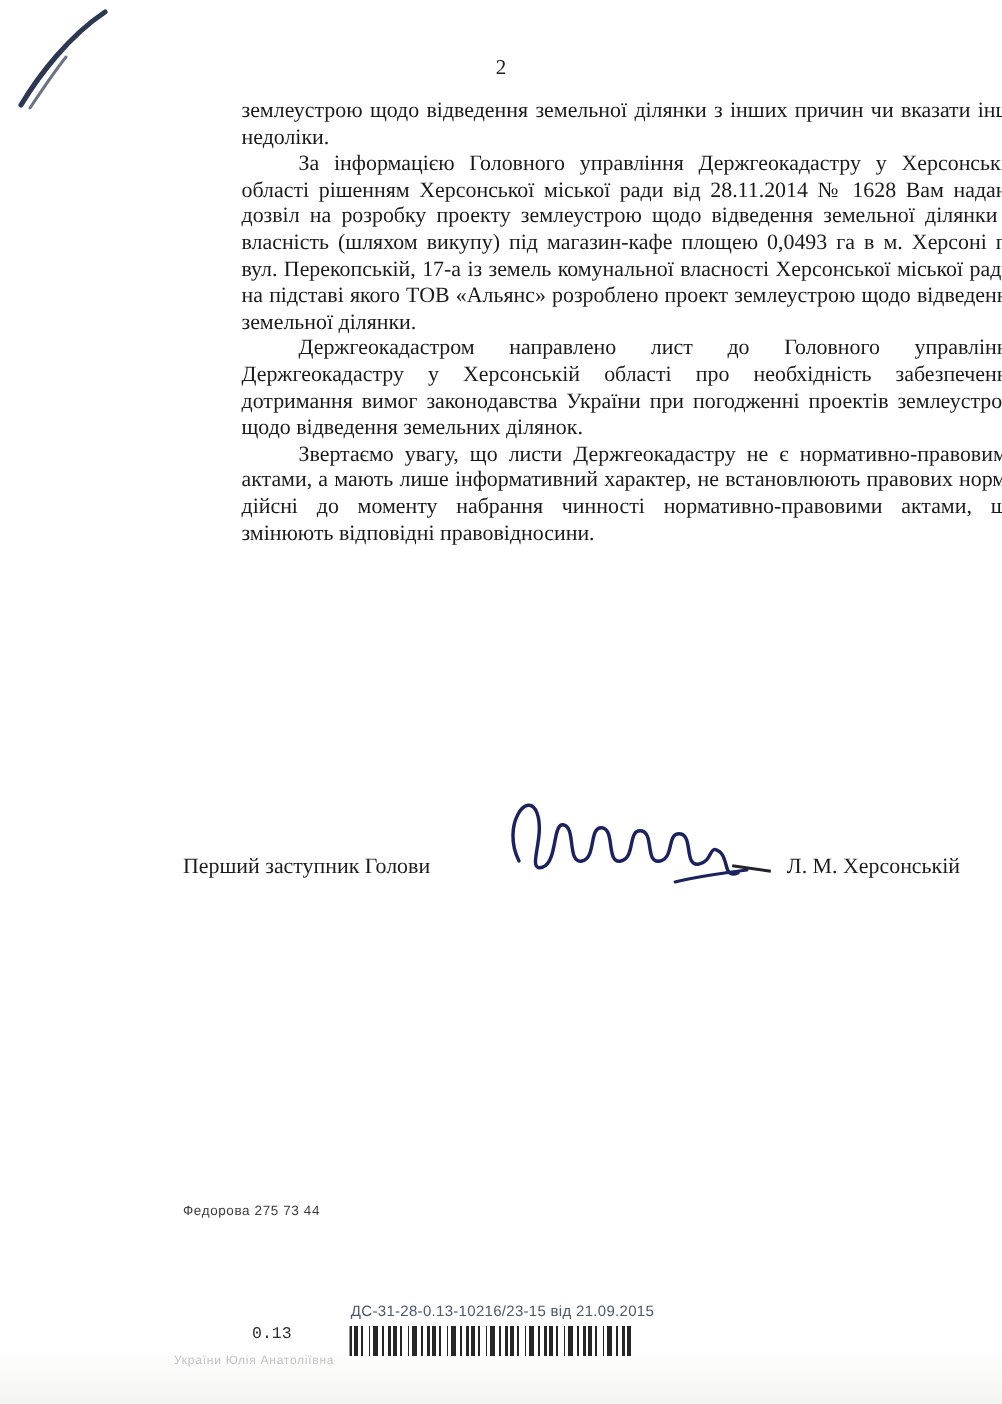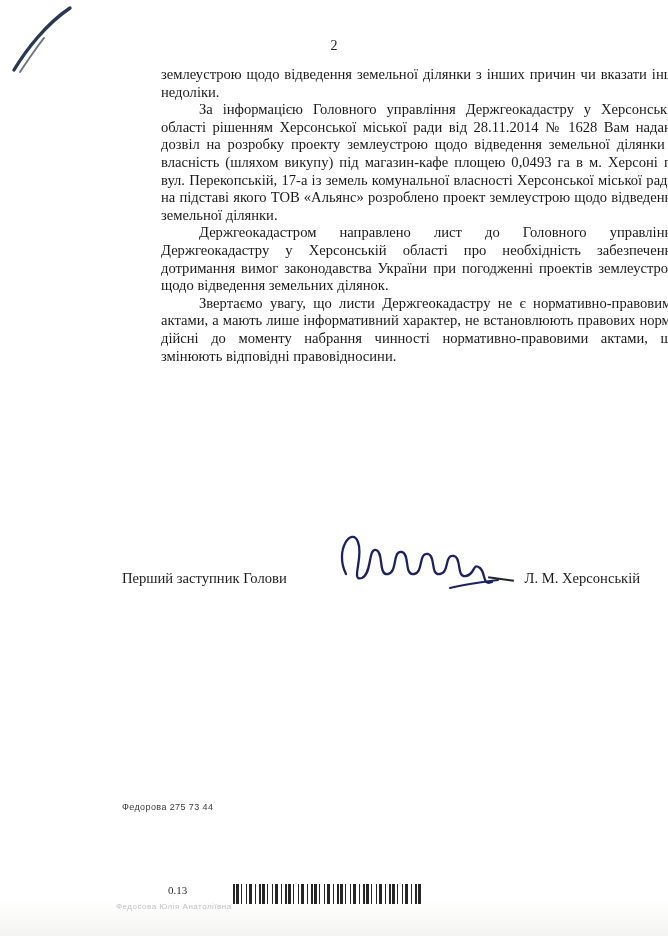--- a/index.html
+++ b/index.html
@@ -60,21 +60,21 @@
     background:repeating-linear-gradient(90deg,
       #262626 0 2px,#fff 2px 3px,
       #262626 3px 6px,#fff 6px 8px,
       #262626 8px 9px,#fff 9px 13px,
       #262626 13px 14px,#fff 14px 16px,
       #262626 16px 19px,#fff 19px 22px,
       #262626 22px 23px,#fff 23px 26px);
   }
   .stamp-code{
     position:absolute;left:168px;top:884px;
-    font-family:Liberation Serif, serif;
+    font-family:Liberation Mono, monospace;
     font-size:11px;color:#2e2e2e;
   }
   .faded-name{
     position:absolute;left:116px;top:902px;
     font-family:"Liberation Sans", sans-serif;
     font-size:8px;color:#c2c2c2;letter-spacing:.5px;
   }
 </style>
 </head>
 <body>
@@ -106,17 +106,18 @@
                C146,56 142,44 150,50 C156,55 152,68 162,64" stroke="#1c2260" stroke-width="2.3" fill="none" stroke-linecap="round"></path>
       <path d="M120,70 C136,66 152,64 168,62" stroke="#1c2260" stroke-width="2" fill="none" stroke-linecap="round"></path>
     </svg>
     <span class="sign-dash"></span>
     <span class="sign-name">Л. М. Херсонській</span>
   </div>
 
   <div class="footer-contact">Федорова 275 73 44</div>
 
 
+  <div class="barcode-label">ДС-31-28-0.13-10216/23-15 від 21.09.2015</div>
   <div class="barcode"></div>
   <div class="stamp-code">0.13</div>
-  <div class="faded-name">Федосова Юлія Анатоліївна</div>
+  <div class="faded-name">України Юлія Анатоліївна</div>
 
 </div>
 
 </body></html>

